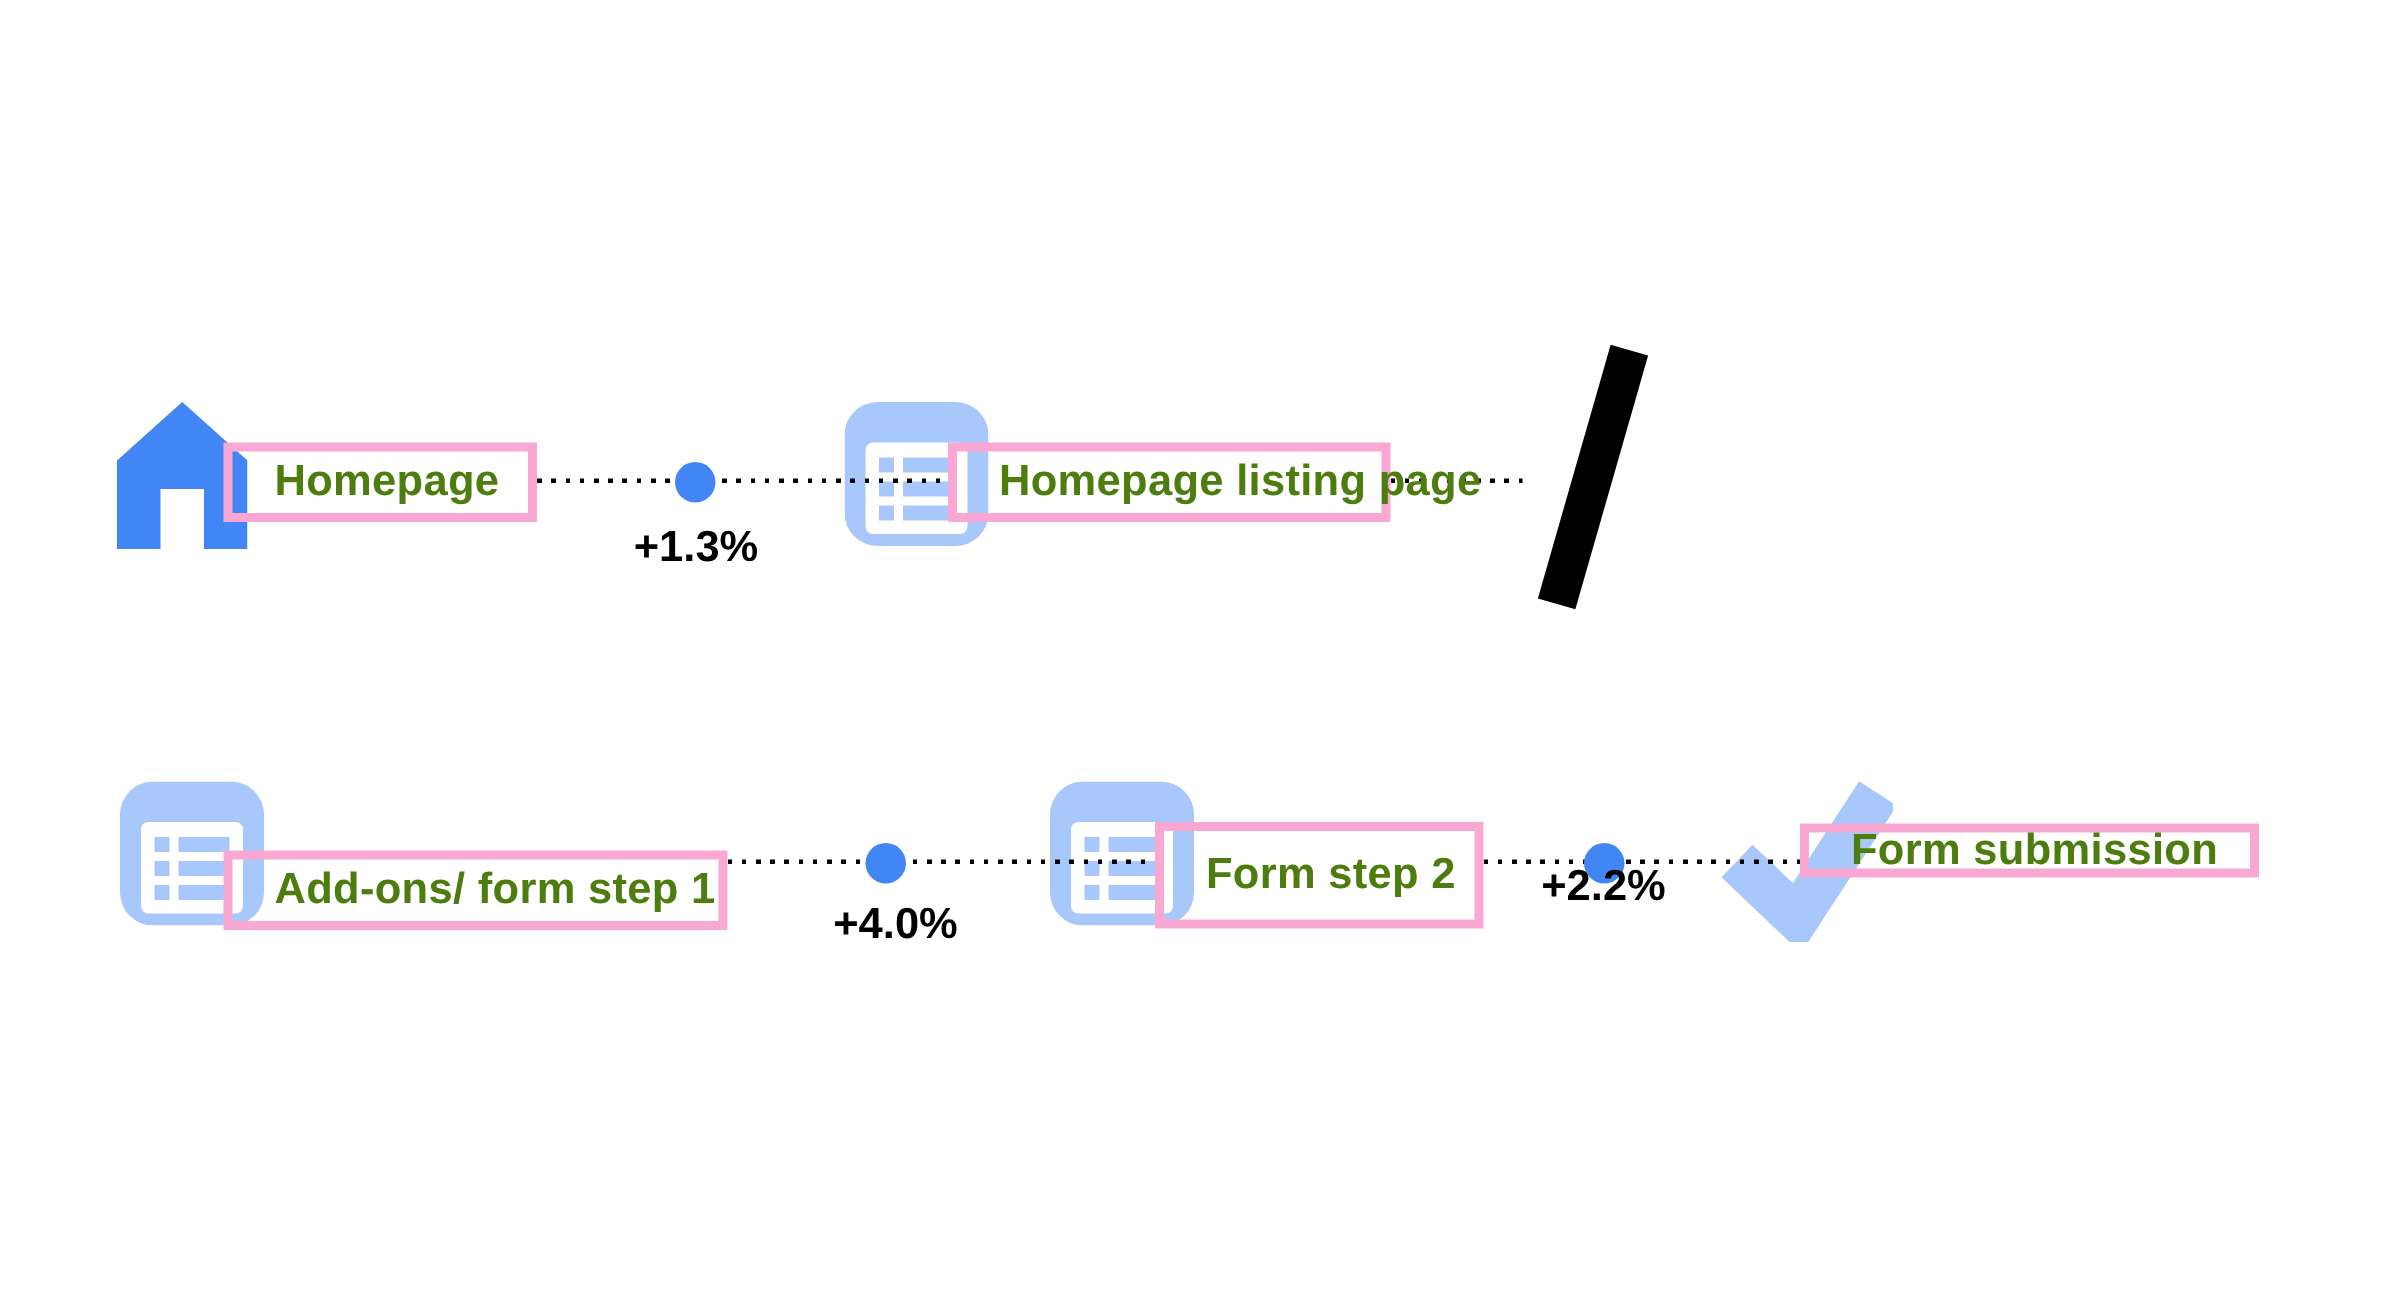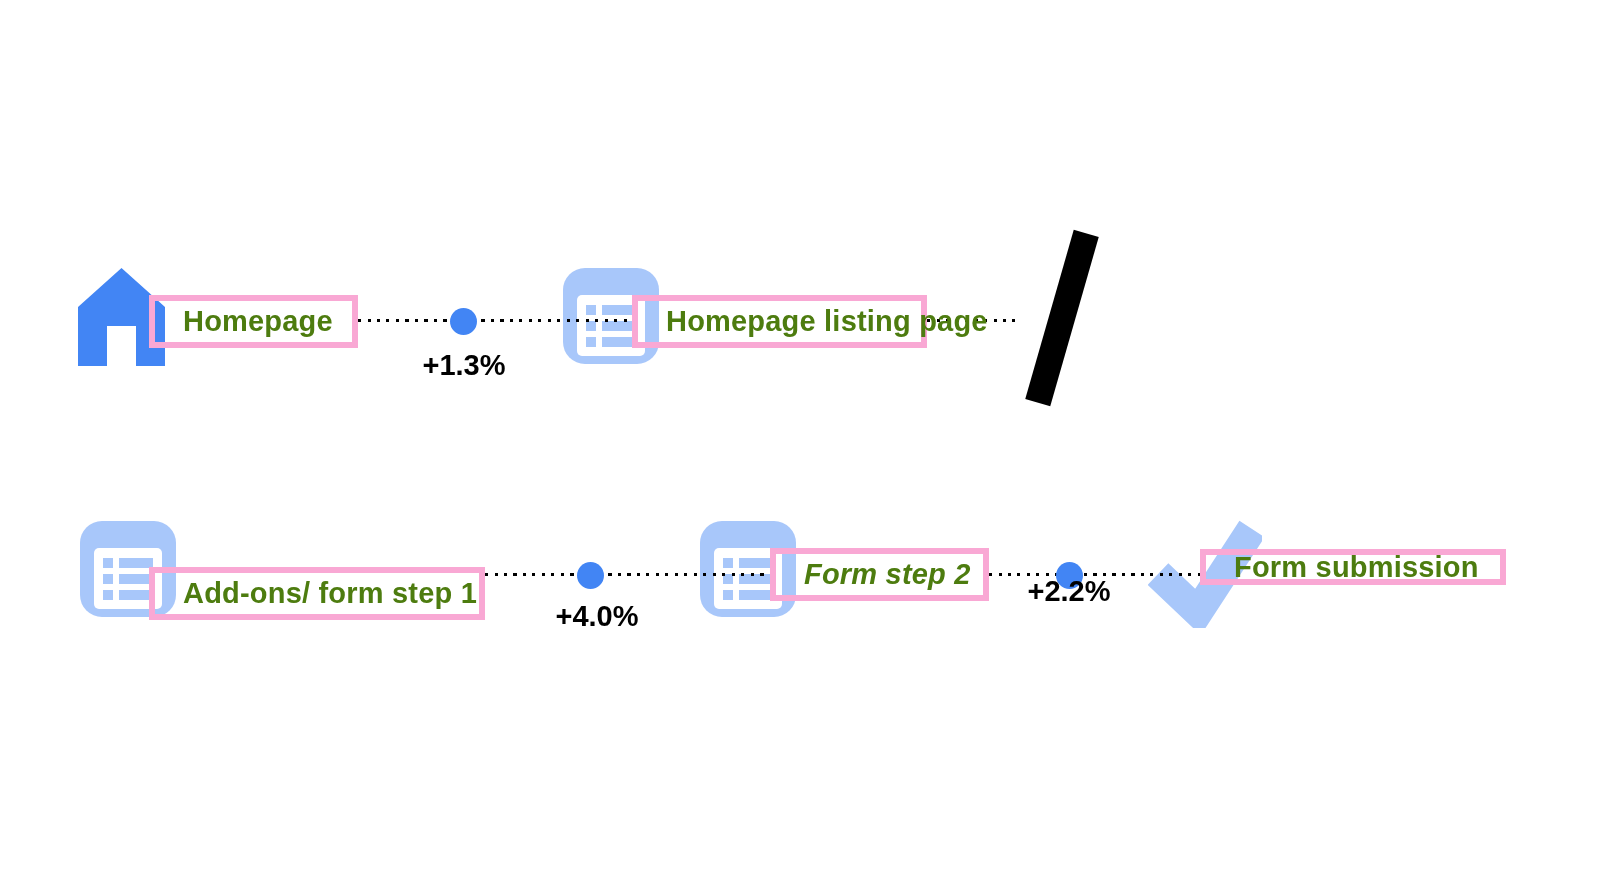--- a/index.html
+++ b/index.html
@@ -145,21 +145,21 @@
   </div>
 
   <div class="abs nodebox" style="left:149px; top:548px; width:336px; height:53px;margin-top:19px;">
     <span>Add-ons/ form step 1</span>
   </div>
 
   <div class="abs stepdot" style="left:577px; top:562px;"></div>
 
   <div class="abs pct" style="left:512px; top:600px;">+4.0%</div>
 
-  <div class="abs nodebox" style="left:770px; top:548px; width:219px; height:53px;font-style:italic;">
+  <div class="abs nodebox" style="left:770px; top:548px; width:219px; height:71px;">
     <span>Form step 2</span>
   </div>
 
   <div class="abs stepdot" style="left:1056px; top:562px;"></div>
 
   <div class="abs pct" style="left:984px; top:575px;">+2.2%</div>
 
   <div class="abs nodebox" style="left:1200px; top:549px; width:306px; height:36px;">
     <span>Form submission</span>
   </div>

